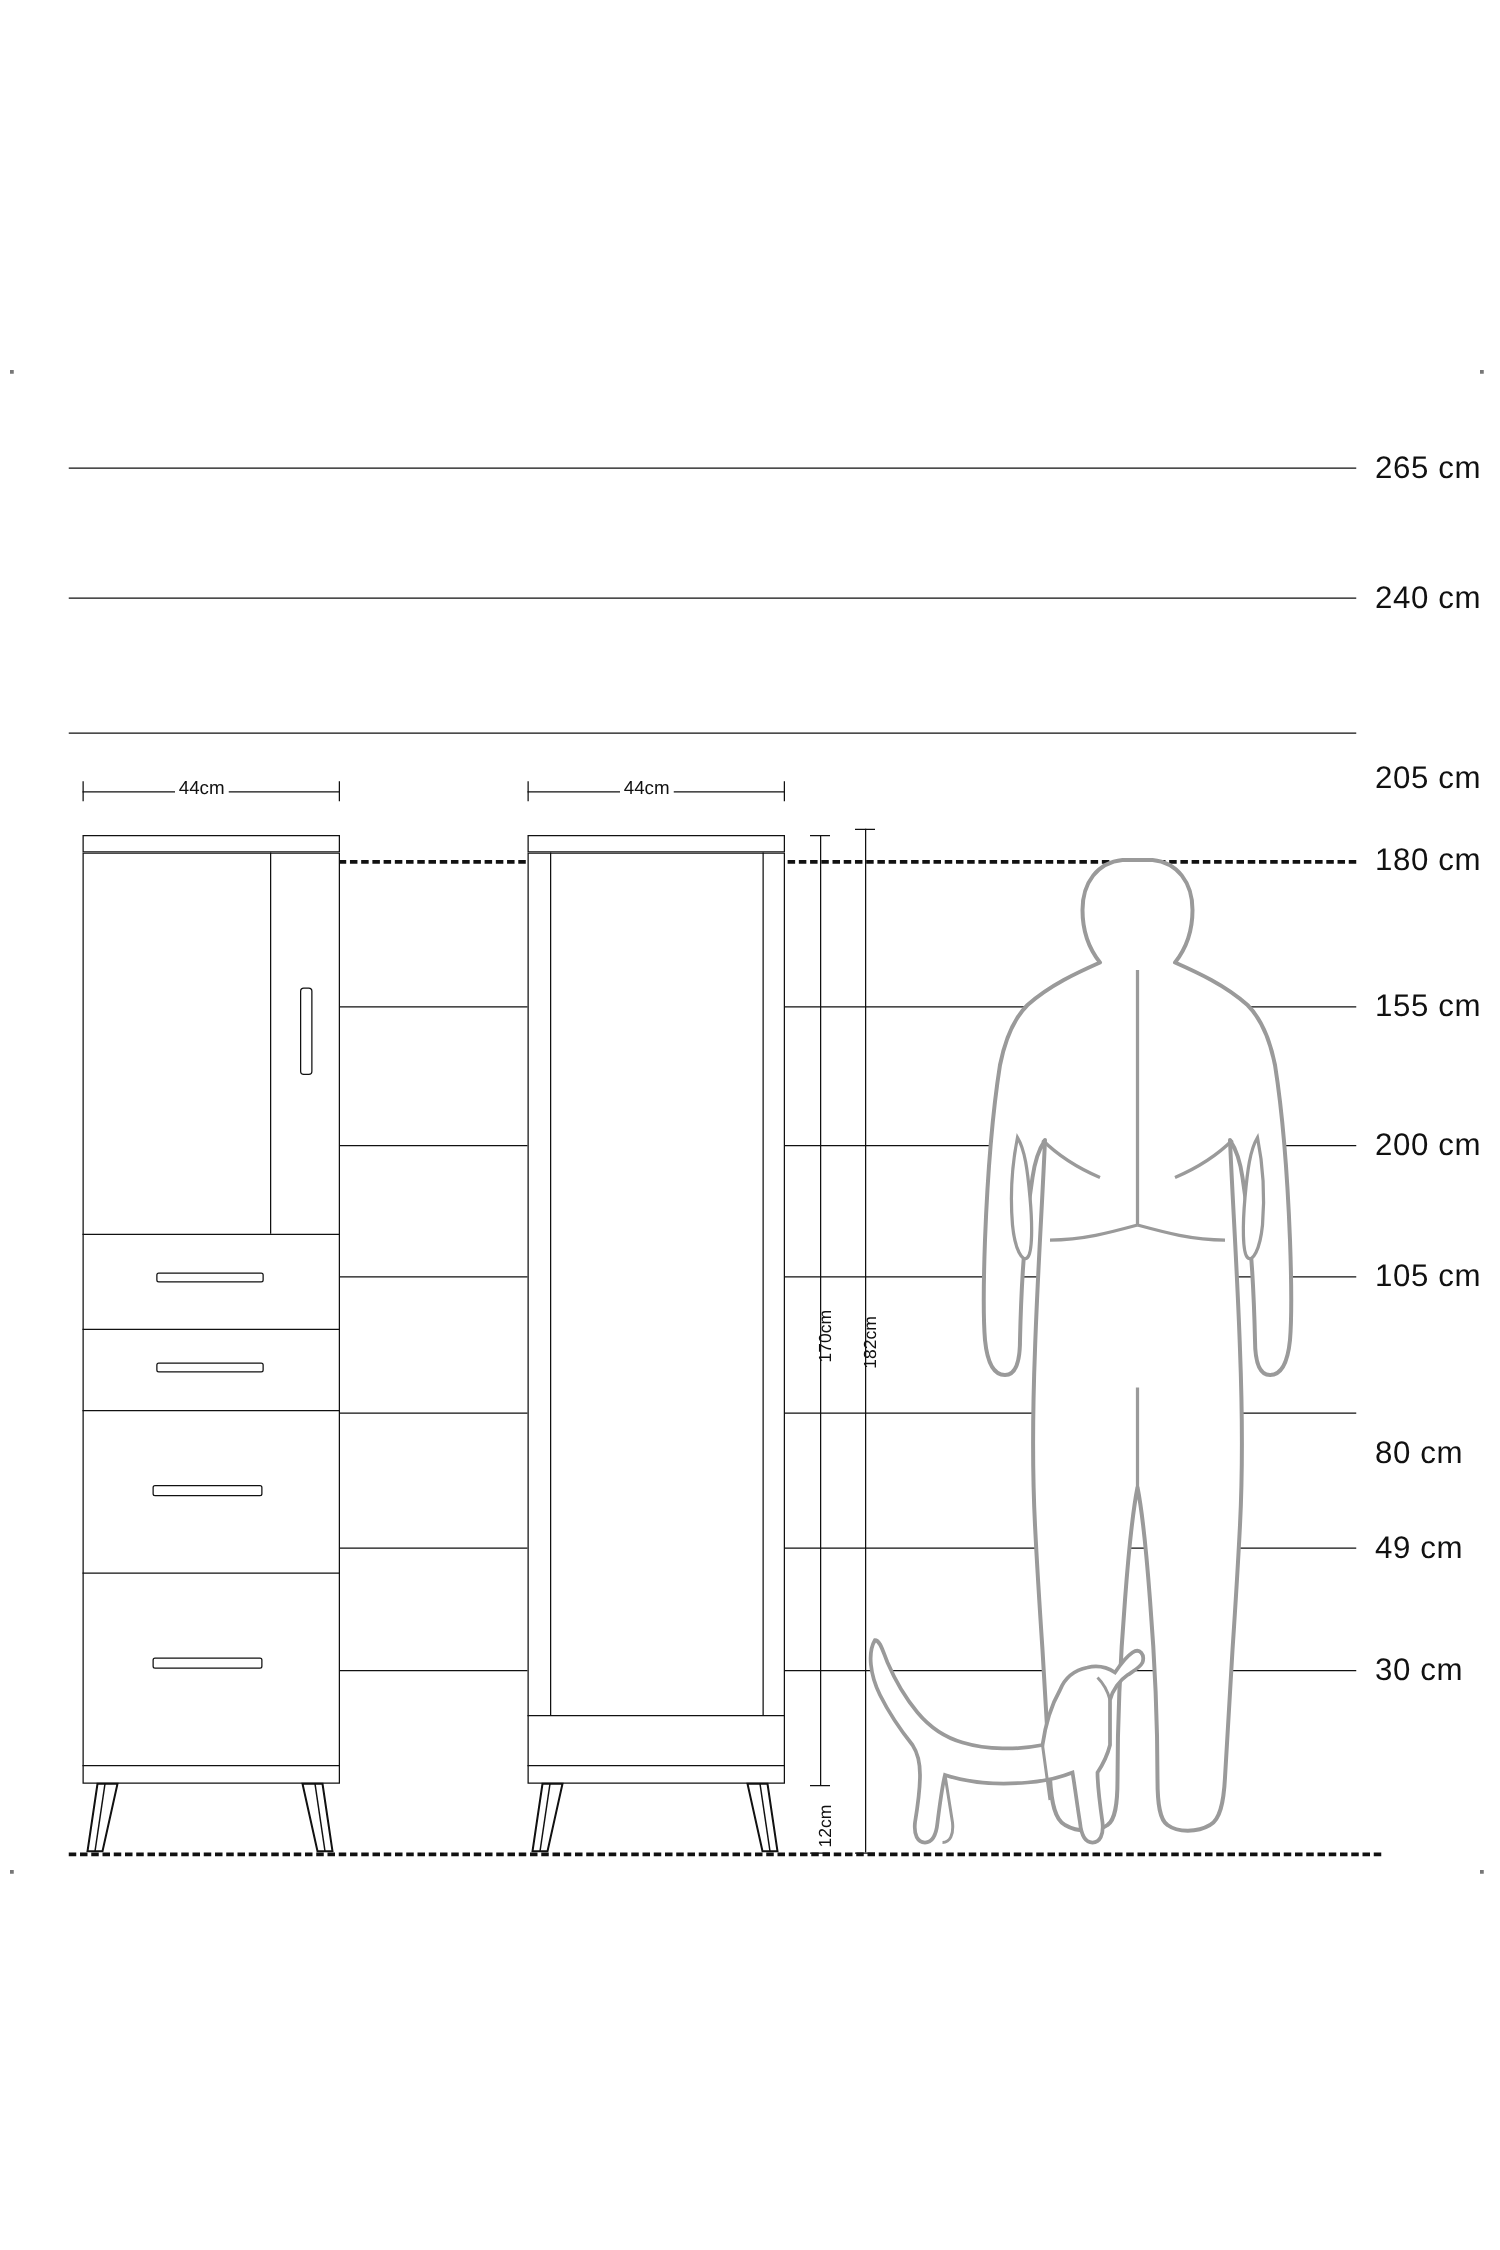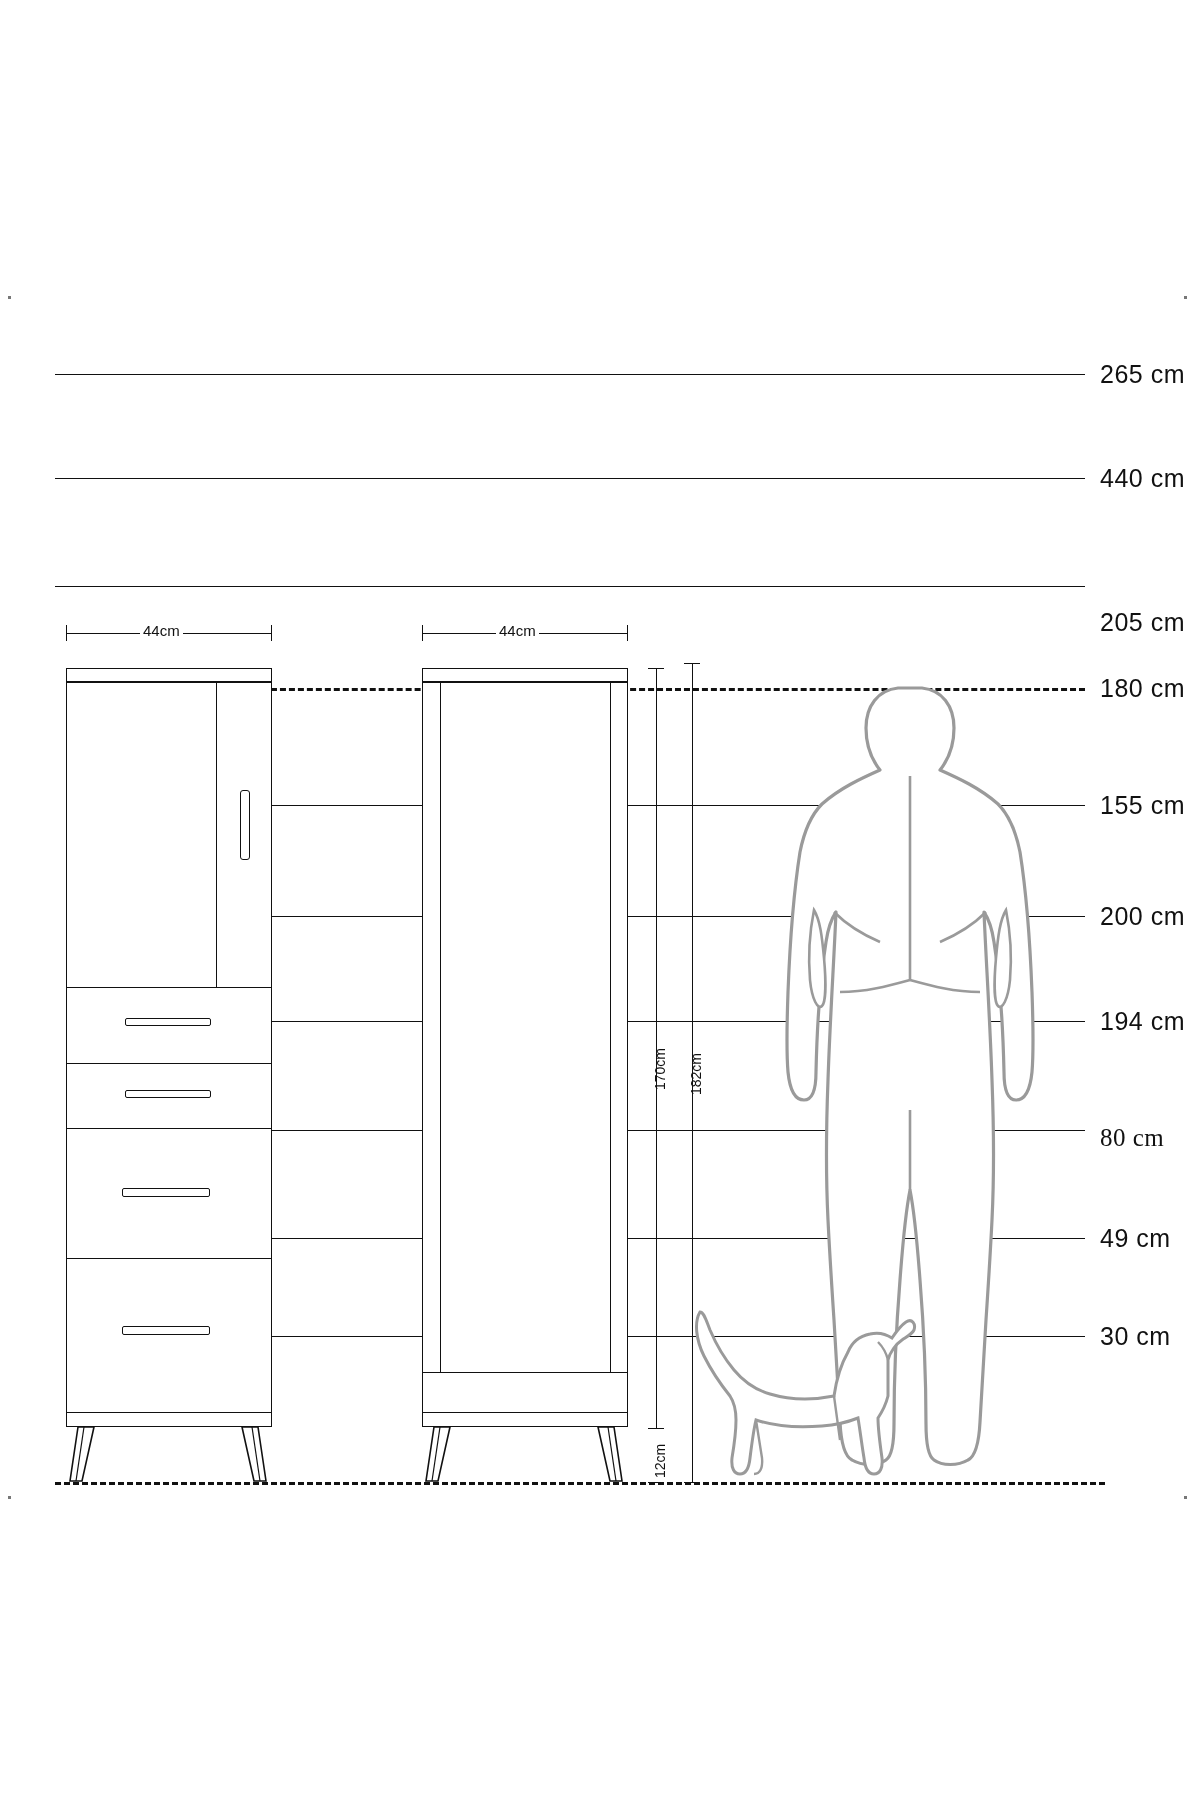--- a/index.html
+++ b/index.html
@@ -137,39 +137,39 @@
 
   <div class="corner-dot" style="left:8px;  top:296px;"></div>
   <div class="corner-dot" style="left:1184px;top:296px;"></div>
   <div class="corner-dot" style="left:8px;  top:1496px;"></div>
   <div class="corner-dot" style="left:1184px;top:1496px;"></div>
 
   <div class="rule-line" style="left:55px; top:374px; width:1030px;"></div>
   <div class="rule-label" style="left:1100px; top:360px;">265 cm</div>
 
   <div class="rule-line" style="left:55px; top:478px; width:1030px;"></div>
-  <div class="rule-label" style="left:1100px; top:464px;">440 cm</div>
+  <div class="rule-label" style="left:1100px; top:464px;">240 cm</div>
 
   <div class="rule-line" style="left:55px; top:586px; width:1030px;"></div>
   <div class="rule-label" style="left:1100px; top:572px;margin-top:36px;">205 cm</div>
 
   <div class="dashline" style="left:262px; top:688px; width:823px;"></div>
   <div class="rule-label" style="left:1100px; top:674px;">180 cm</div>
 
   <div class="rule-line" style="left:262px; top:805px; width:823px;"></div>
   <div class="rule-label" style="left:1100px; top:791px;">155 cm</div>
 
   <div class="rule-line" style="left:262px; top:916px; width:823px;"></div>
   <div class="rule-label" style="left:1100px; top:902px;">200 cm</div>
 
   <div class="rule-line" style="left:262px; top:1021px; width:823px;"></div>
-  <div class="rule-label" style="left:1100px; top:1007px;">194 cm</div>
+  <div class="rule-label" style="left:1100px; top:1007px;">105 cm</div>
 
   <div class="rule-line" style="left:262px; top:1130px; width:823px;"></div>
-  <div class="rule-label" style="left:1100px; top:1124px;font-family:Liberation Serif, serif;">80 cm</div>
+  <div class="rule-label" style="left:1100px; top:1148px;">80 cm</div>
 
   <div class="rule-line" style="left:262px; top:1238px; width:823px;"></div>
   <div class="rule-label" style="left:1100px; top:1224px;">49 cm</div>
 
   <div class="rule-line" style="left:262px; top:1336px; width:823px;"></div>
   <div class="rule-label" style="left:1100px; top:1322px;">30 cm</div>
 
   <div class="dashline" style="left:55px; top:1482px; width:1050px;"></div>
 
   <div class="dim-line" style="left:66px; top:633px; width:206px;"></div>

